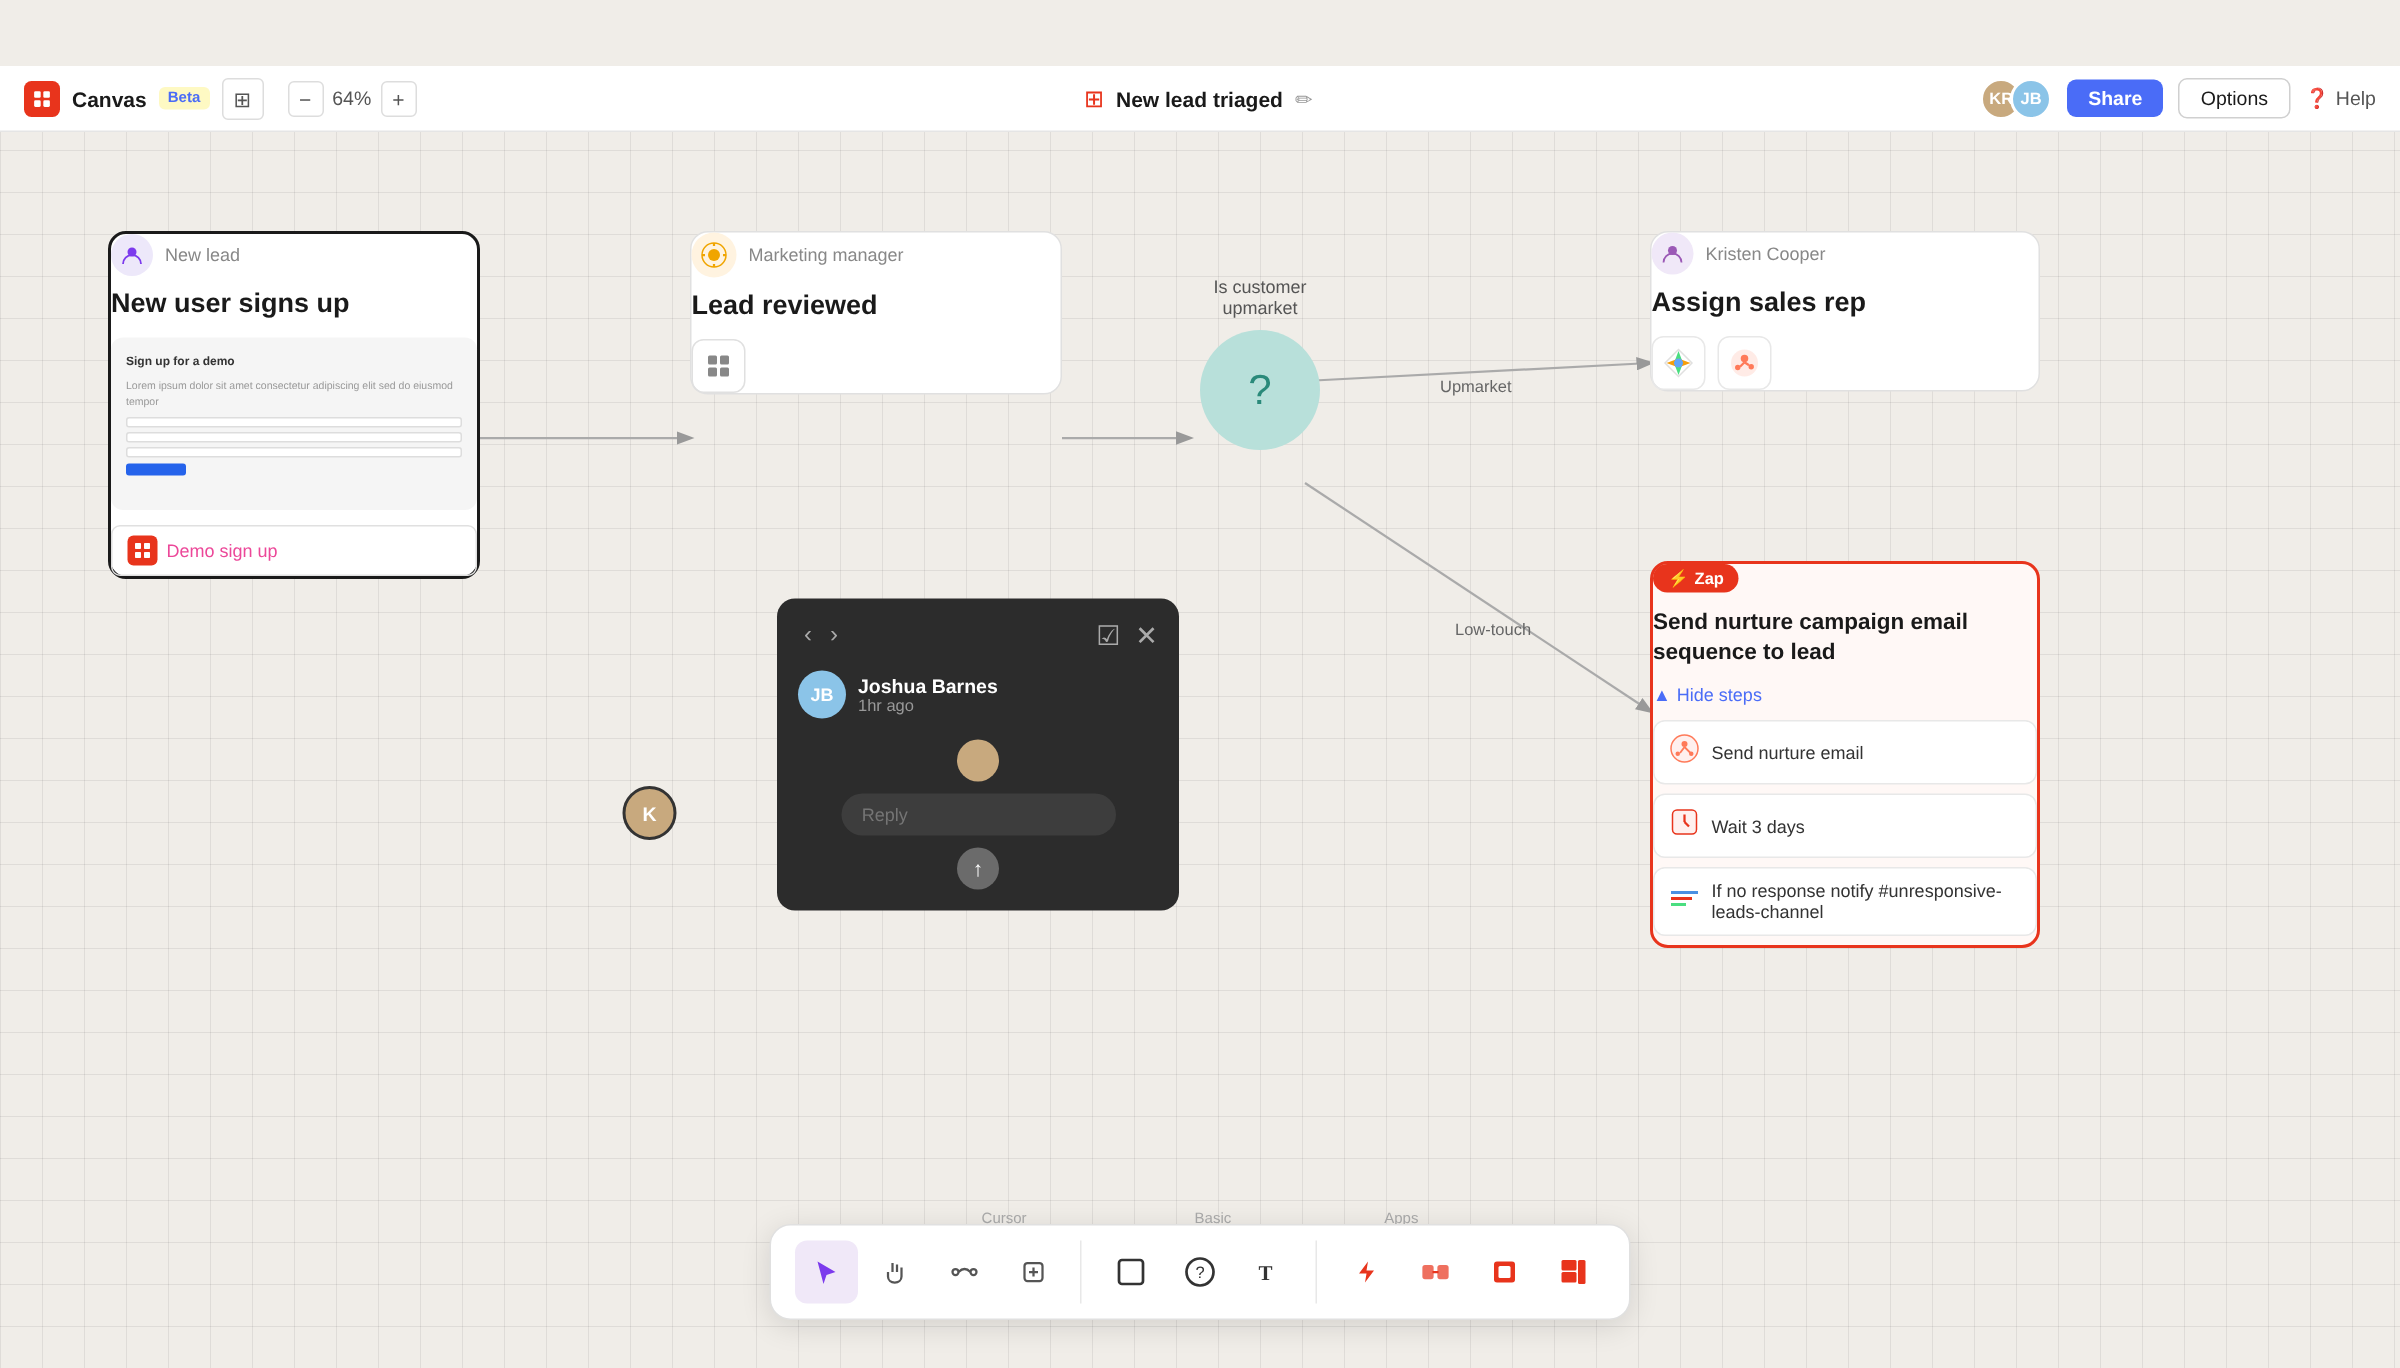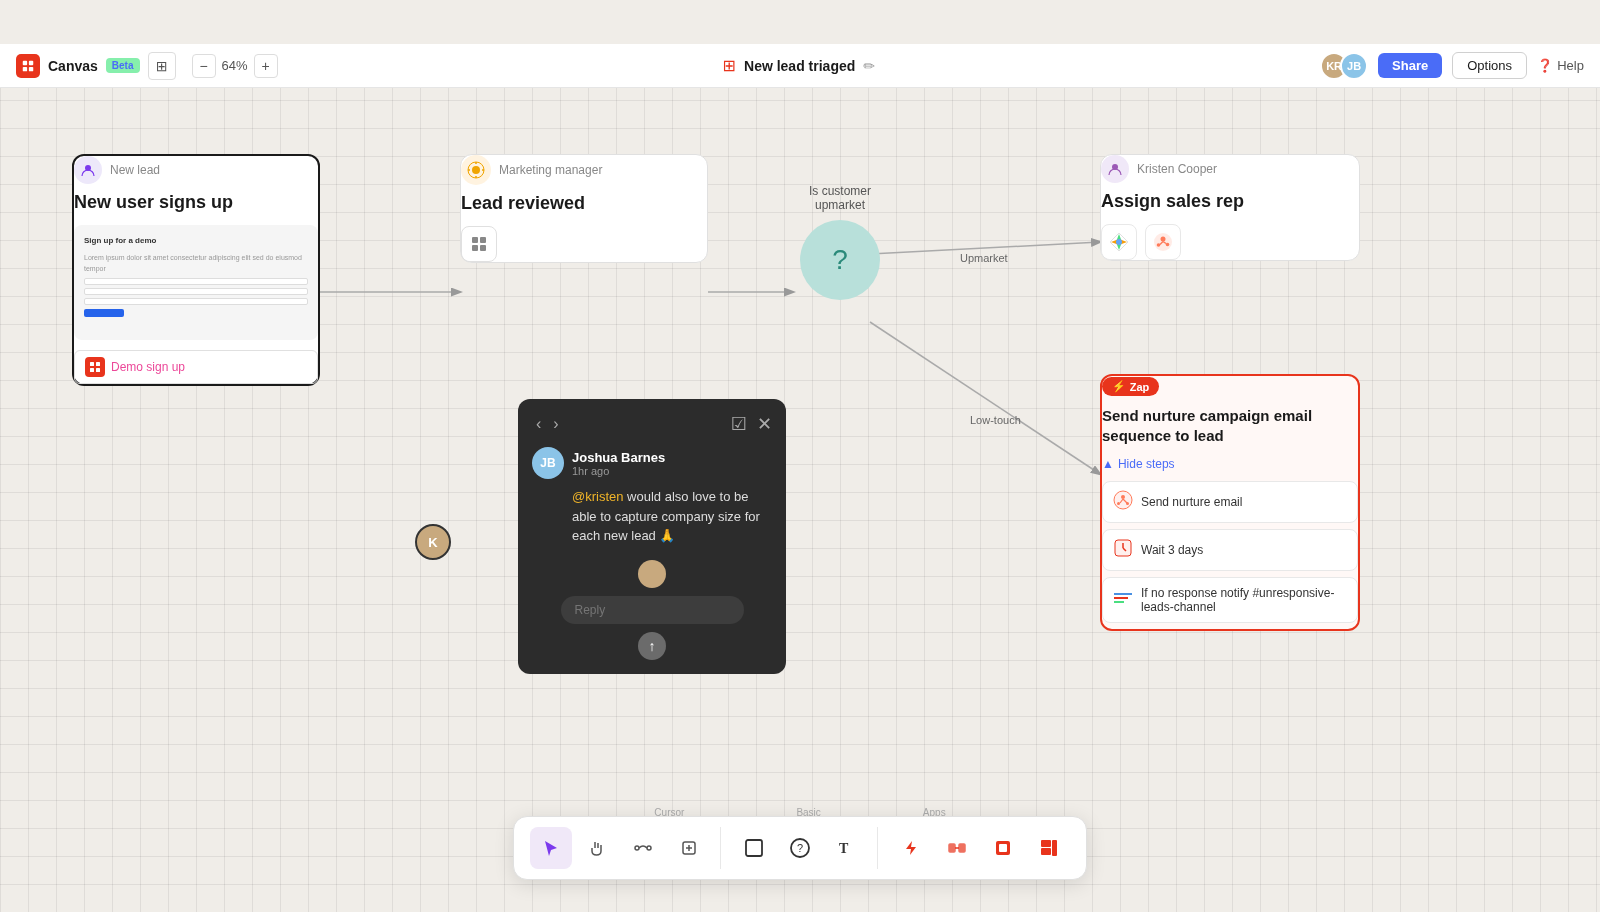--- a/index.html
+++ b/index.html
@@ -29,21 +29,21 @@
     .topbar-left { display: flex; align-items: center; gap: 8px; }
     .logo-icon {
       width: 24px; height: 24px;
       background: #e8341c;
       border-radius: 5px;
       display: flex; align-items: center; justify-content: center;
     }
     .logo-icon svg { width: 14px; height: 14px; fill: white; }
     .app-name { font-weight: 600; font-size: 14px; color: #1a1a1a; }
     .beta-badge {
-      background: #86efac; color: #4a6cf7;
+      background: #fef9c3; color: #4a6cf7;
       font-size: 10px; font-weight: 600;
       padding: 2px 6px; border-radius: 4px;
     }
     .topbar-center { display: flex; align-items: center; gap: 8px; }
     .flow-icon { color: #e8341c; font-size: 16px; }
     .flow-title { font-weight: 600; font-size: 14px; color: #1a1a1a; }
     .edit-icon { color: #999; font-size: 14px; cursor: pointer; }
     .topbar-right { display: flex; align-items: center; gap: 10px; }
     .avatars { display: flex; }
     .avatar-circle {
@@ -604,23 +604,20 @@
         <span class="bubble-close">✕</span>
       </div>
     </div>
     <div class="comment-user">
       <div class="comment-avatar">JB</div>
       <div>
         <div class="comment-name">Joshua Barnes</div>
         <div class="comment-time">1hr ago</div>
       </div>
     </div>
-    <div class="comment-text">
-      <span class="comment-mention">@kristen</span><span> would also love to be able to capture company size for each new lead 🙏</span>
-    </div>
     <div class="reply-row">
       <div class="reply-avatar"></div>
       <input class="reply-input" type="text" placeholder="Reply" style="">
       <button class="reply-send">↑</button>
     </div>
   </div>
 
   <div class="section-labels-row">
     <span class="section-lbl">Cursor</span>
     <span class="section-lbl" style="margin-left:96px;">Basic</span>

